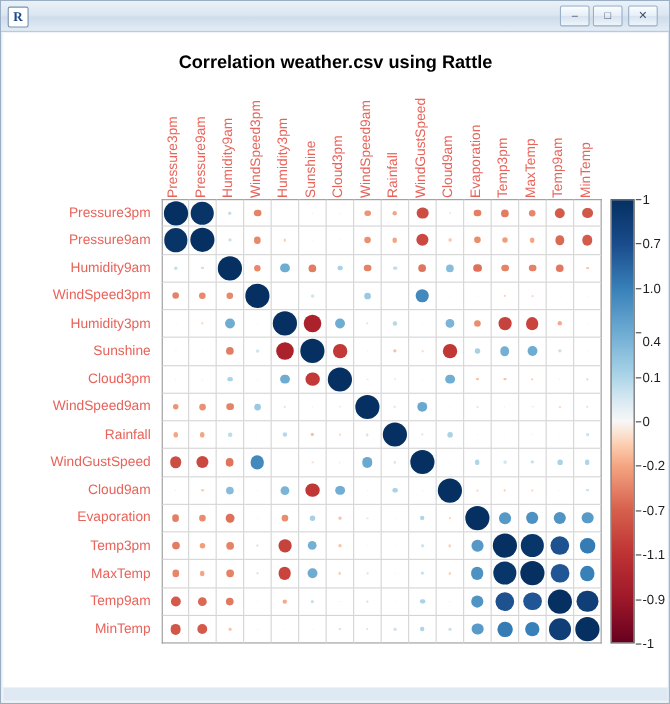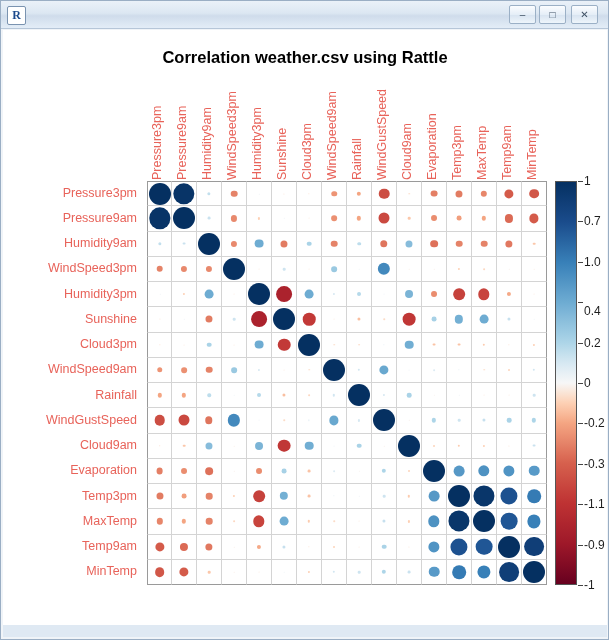--- a/index.html
+++ b/index.html
@@ -1035,27 +1035,27 @@
       <div id="legend-bar" style="background: linear-gradient(rgb(5, 48, 97) 0%, rgb(10, 55, 108) 2.5%, rgb(16, 62, 119) 5%, rgb(21, 69, 129) 7.5%, rgb(26, 76, 140) 10%, rgb(34, 89, 151) 12.5%, rgb(41, 102, 162) 15%, rgb(49, 115, 173) 17.5%, rgb(56, 128, 184) 20%, rgb(69, 139, 191) 22.5%, rgb(83, 150, 197) 25%, rgb(97, 161, 204) 27.5%, rgb(110, 172, 210) 30%, rgb(126, 182, 216) 32.5%, rgb(142, 193, 221) 35%, rgb(157, 203, 227) 37.5%, rgb(173, 213, 232) 40%, rgb(194, 223, 237) 42.5%, rgb(214, 232, 242) 45%, rgb(231, 240, 245) 47.5%, rgb(247, 247, 247) 50%, rgb(250, 228, 213) 52.5%, rgb(253, 208, 180) 55%, rgb(249, 187, 155) 57.5%, rgb(244, 165, 130) 60%, rgb(237, 148, 117) 62.5%, rgb(229, 131, 104) 65%, rgb(222, 113, 90) 67.5%, rgb(214, 96, 77) 70%, rgb(208, 85, 71) 72.5%, rgb(202, 73, 64) 75%, rgb(196, 61, 57) 77.5%, rgb(190, 50, 51) 80%, rgb(182, 44, 49) 82.5%, rgb(174, 37, 46) 85%, rgb(166, 31, 44) 87.5%, rgb(158, 24, 41) 90%, rgb(144, 18, 39) 92.5%, rgb(131, 12, 36) 95%, rgb(117, 6, 34) 97.5%, rgb(103, 0, 31) 100%);"></div>
     <div class="legend-tick" style="top: 0px;"></div>
         <div class="legend-lbl" style="top: 0px;">1</div>
         <div class="legend-tick" style="top: 40.4px;"></div>
         <div class="legend-lbl" style="top: 40.4px;">0.7</div>
         <div class="legend-tick" style="top: 80.8px;"></div>
         <div class="legend-lbl" style="top: 80.8px;">1.0</div>
         <div class="legend-tick" style="top: 121.2px;"></div>
         <div class="legend-lbl" style="top: 130px;">0.4</div>
         <div class="legend-tick" style="top: 161.6px;"></div>
-        <div class="legend-lbl" style="top: 161.6px;">0.2</div>
+        <div class="legend-lbl" style="top: 161.6px;">0.1</div>
         <div class="legend-tick" style="top: 202px;"></div>
         <div class="legend-lbl" style="top: 202px;">0</div>
         <div class="legend-tick" style="top: 242.4px;"></div>
         <div class="legend-lbl" style="top: 242.4px;">-0.2</div>
         <div class="legend-tick" style="top: 282.8px;"></div>
-        <div class="legend-lbl" style="top: 282.8px;">-0.3</div>
+        <div class="legend-lbl" style="top: 282.8px;">-0.7</div>
         <div class="legend-tick" style="top: 323.2px;"></div>
         <div class="legend-lbl" style="top: 323.2px;">-1.1</div>
         <div class="legend-tick" style="top: 363.6px;"></div>
         <div class="legend-lbl" style="top: 363.6px;">-0.9</div>
         <div class="legend-tick" style="top: 404px;"></div>
         <div class="legend-lbl" style="top: 404px;">-1</div>
       </div>
 
   </div>
 

